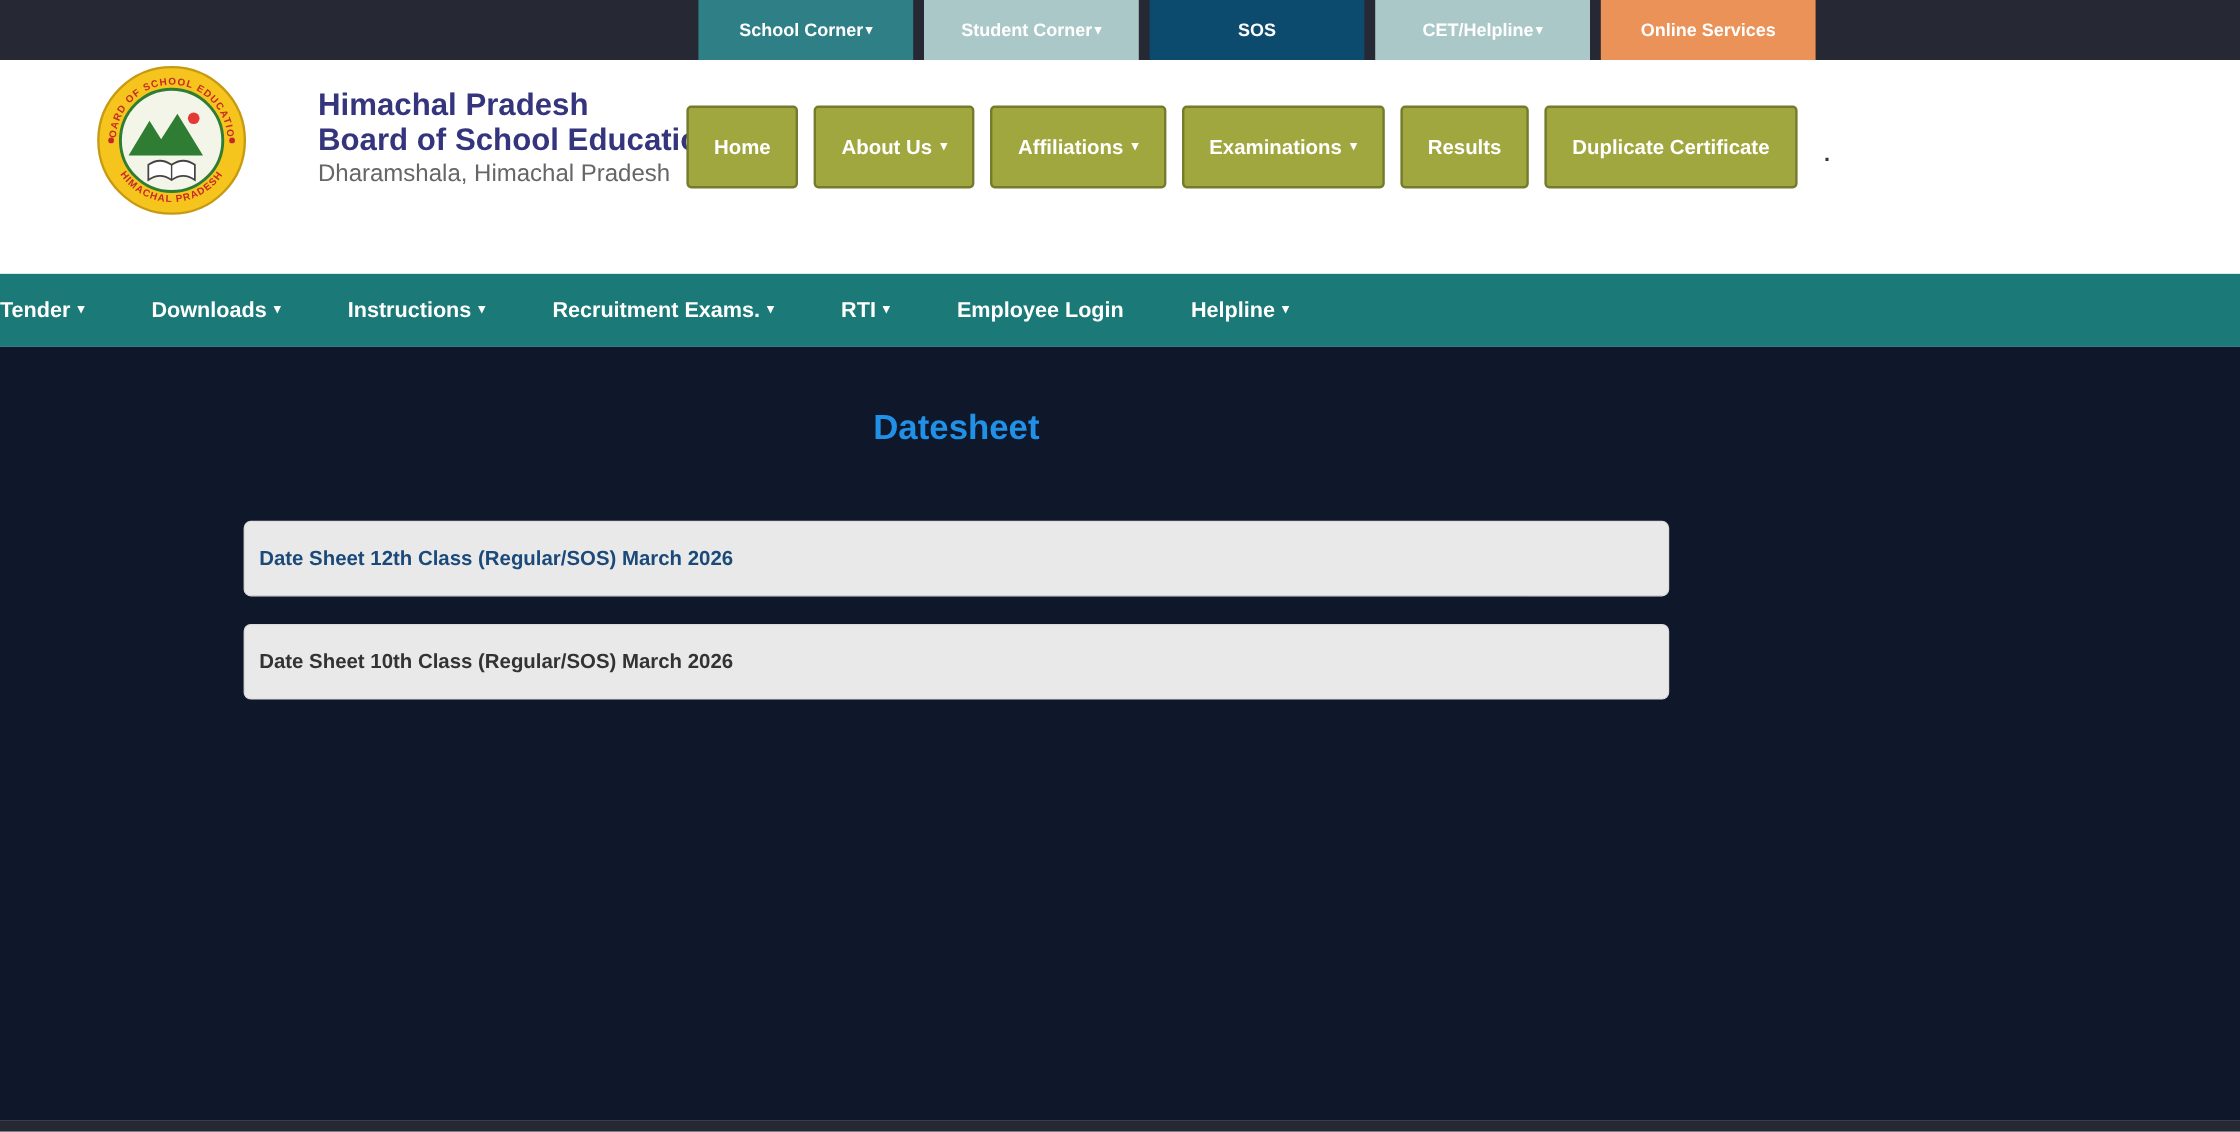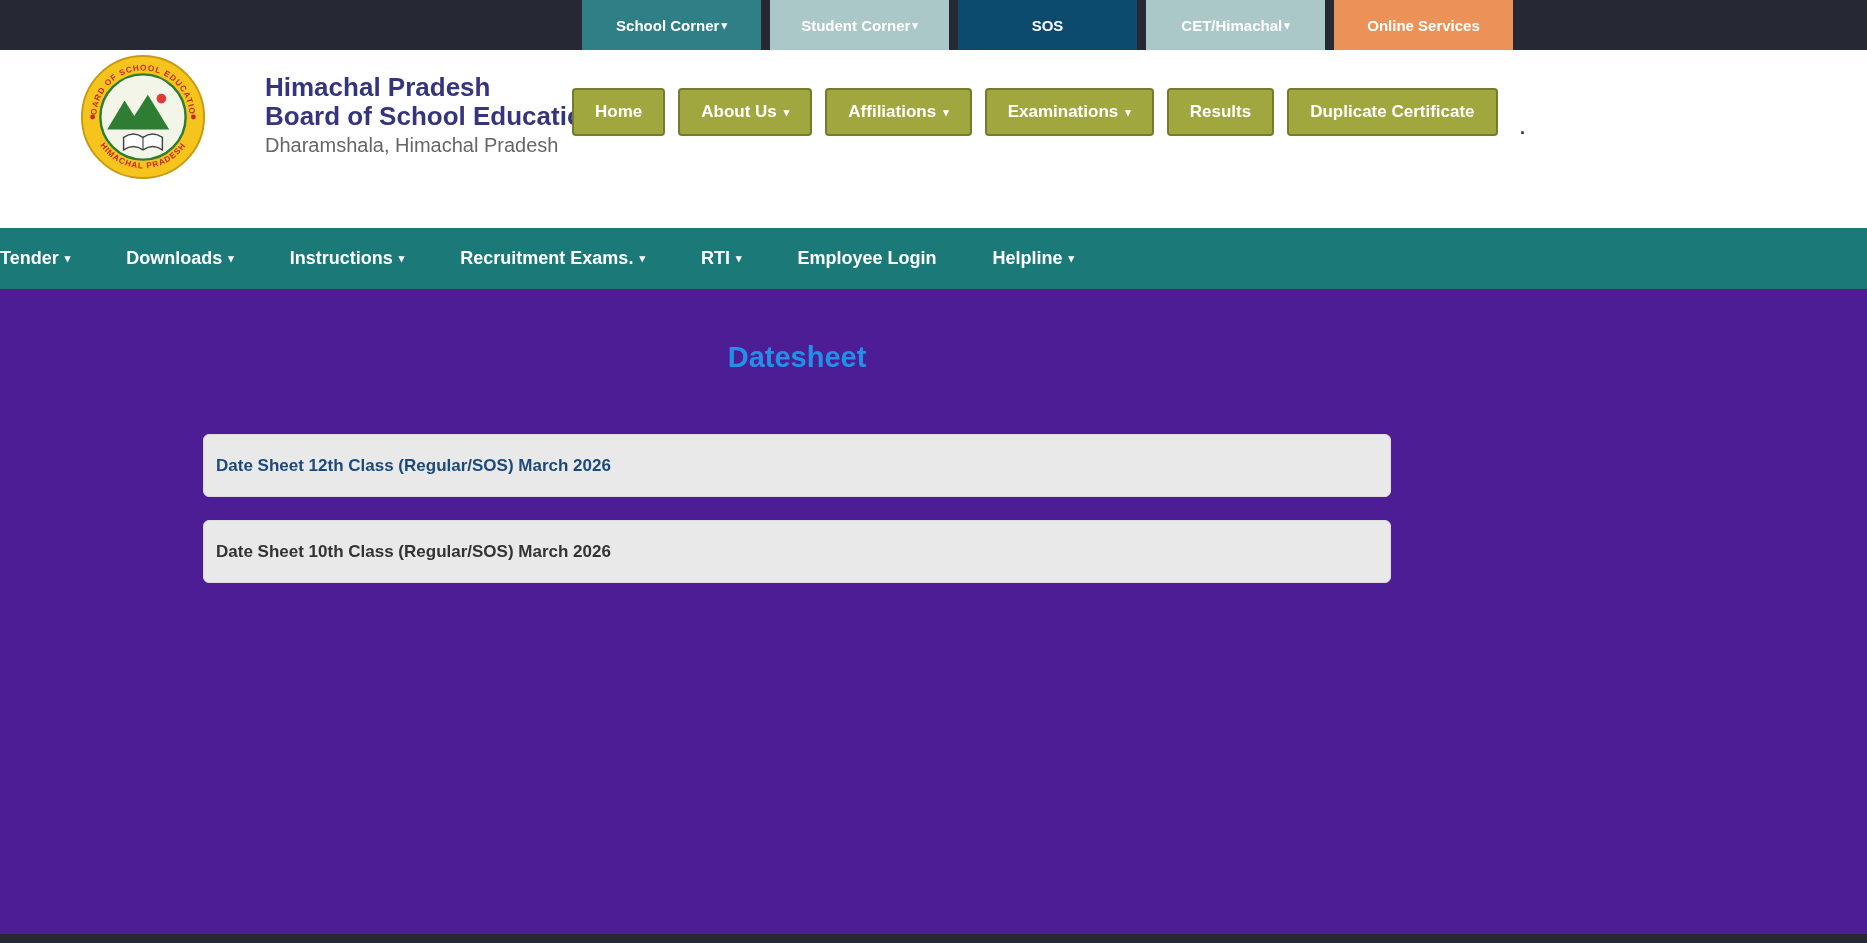--- a/index.html
+++ b/index.html
@@ -35,21 +35,21 @@
     color:#35357e; font-size:26px; font-weight:bold; line-height:29px;
   }
   .org-line3 { color:#666666; font-size:20px; margin-top:3px; }
 
   .menu { position:absolute; left:572px; top:38px; width:960px; }
   .menu-row { display:flex; gap:13px; }
   .menu-row + .menu-row { margin-top:11px; }
   .menu-btn {
     background:#a0a73f; border:2px solid #747b2d; border-radius:4px;
     color:#ffffff; font-weight:bold; font-size:17px;
-    height:48px; padding:0 21px;
+    height:69px; padding:0 21px;
     display:flex; align-items:center; gap:7px;
     font-family:"Liberation Sans", sans-serif;
     cursor:pointer; white-space:nowrap;
   }
   .trailing-dot {
     position:absolute; left:1520px; top:68px;
     color:#333333; font-size:18px; font-weight:bold;
   }
 
   
@@ -57,21 +57,21 @@
     background:#1b7a77; height:61px;
     display:flex; align-items:center; gap:56px;
   }
   .nav-item {
     color:#ffffff; font-weight:bold; font-size:18px;
     display:flex; align-items:center; gap:6px;
     cursor:pointer; white-space:nowrap;
   }
 
   
-  .main { height:645px; background:#4c1d95; }
+  .main { height:645px; background:#0f172a; }
   .content { margin-left:203px; width:1188px; }
   .page-title {
     text-align:center; padding-top:52px;
     color:#2191e8; font-size:29px; font-weight:bold;
   }
   .list { margin-top:60px; }
   .list-item {
     background:#e9e9e9; border:1px solid #dcdcdc; border-radius:6px;
     height:63px; display:flex; align-items:center; padding-left:12px;
     font-size:17px; font-weight:bold; margin-bottom:23px; cursor:pointer;
@@ -91,21 +91,21 @@
     <span class="caret">▾</span>
   </div>
   <div class="topbar-tab tab-light">
     <span>Student Corner</span>
     <span class="caret">▾</span>
   </div>
   <div class="topbar-tab tab-blue">
     <span>SOS</span>
   </div>
   <div class="topbar-tab tab-light">
-    <span>CET/Himachal</span>
+    <span>CET/Helpline</span>
     <span class="caret">▾</span>
   </div>
   <div class="topbar-tab tab-orange">
     <span>Online Services</span>
   </div>
 </div>
 
 <div class="header">
 
   <svg class="logo" viewBox="0 0 130 130">

